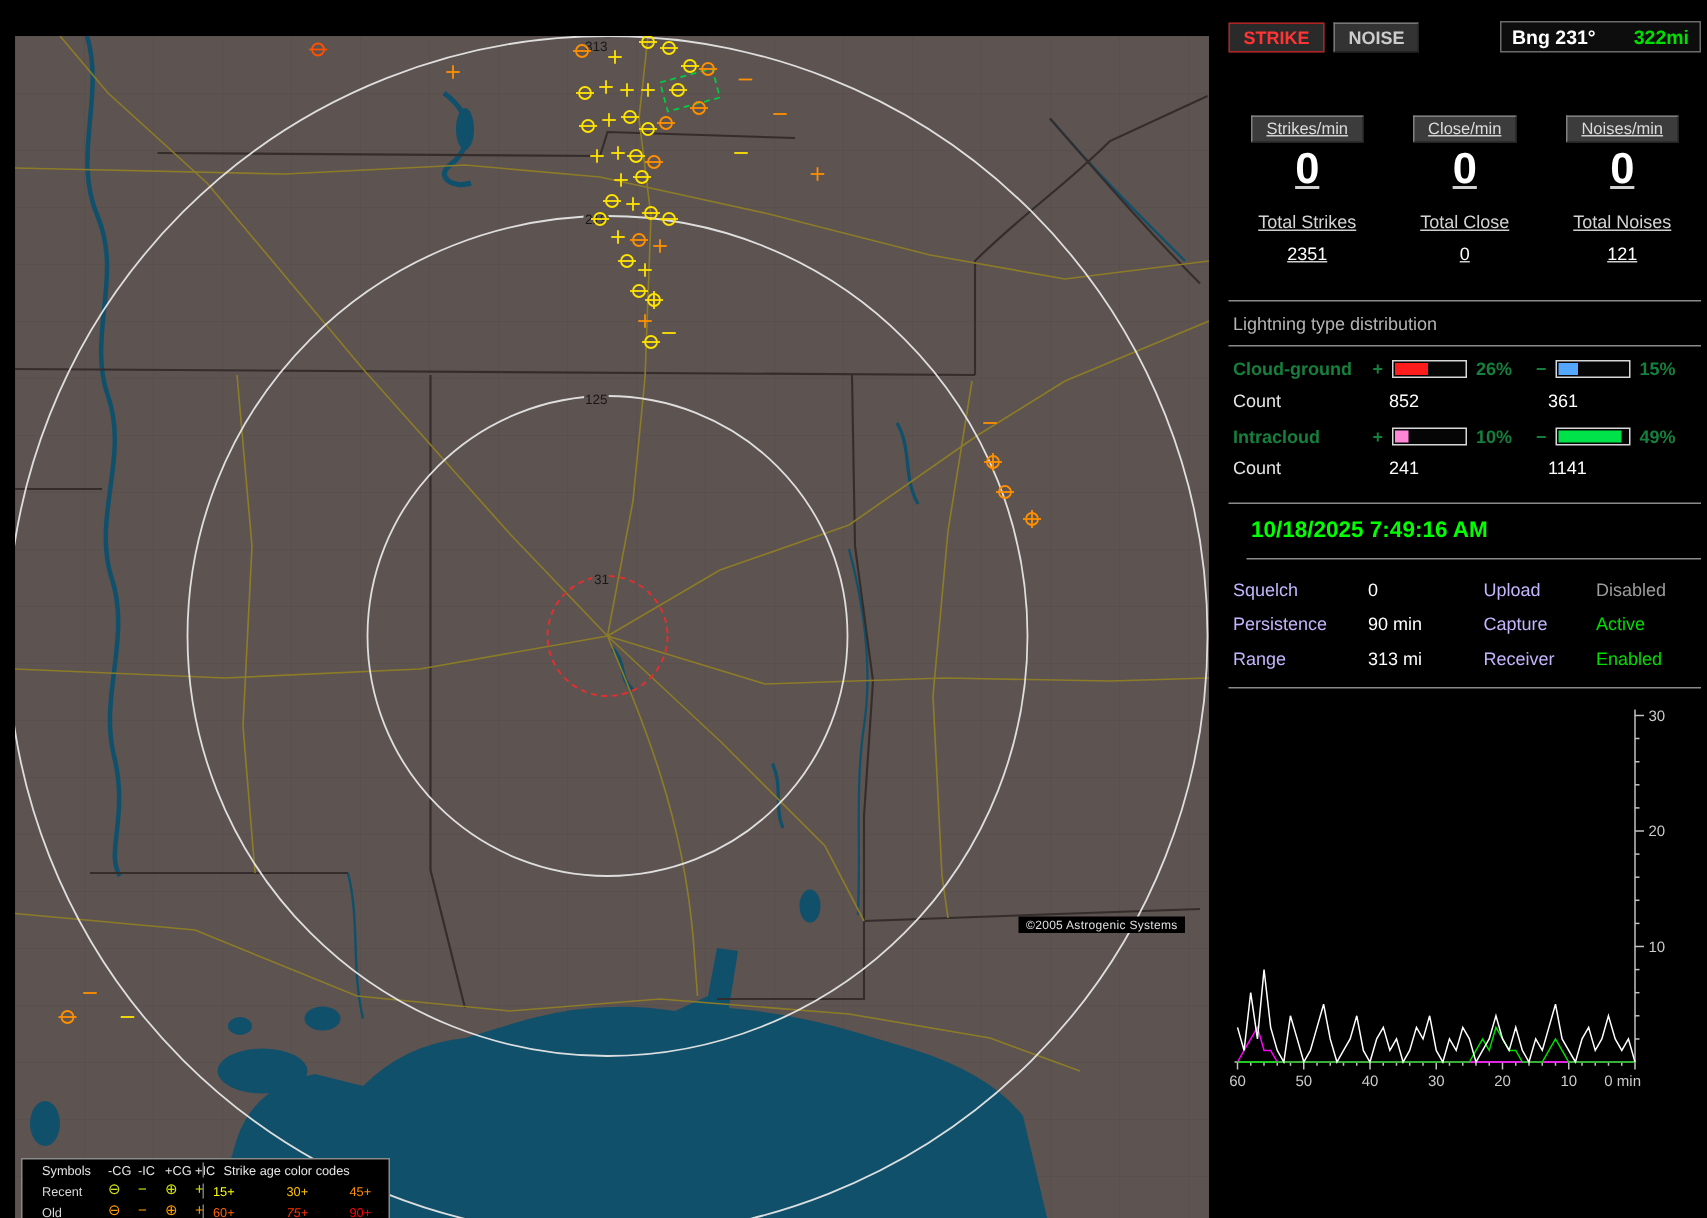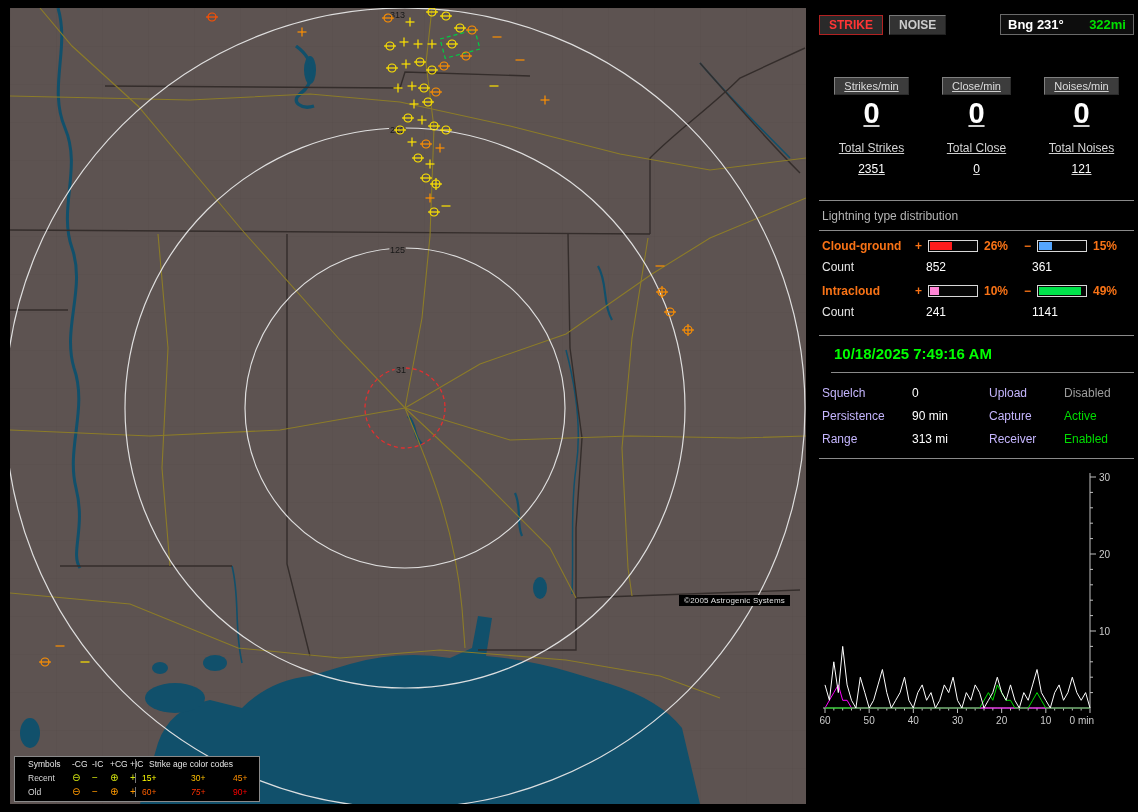--- a/index.html
+++ b/index.html
@@ -1,19 +1,19 @@
 <!DOCTYPE html>
 <html><head>
 <meta charset="utf-8">
 <style>
   html,body{margin:0;padding:0;background:#000;}
   body{width:1138px;height:812px;position:relative;overflow:hidden;
        font-family:"Liberation Sans","DejaVu Sans",sans-serif;}
   
-  .map{position:absolute;left:10px;top:8px;width:796px;height:600px;background:#5d5351;}
+  .map{position:absolute;left:10px;top:24px;width:796px;height:600px;background:#5d5351;}
   .map svg{position:absolute;left:0;top:0;}
   .copyright{position:absolute;right:16px;bottom:2px;background:#000;color:#e0e0e0;
              font-size:8px;padding:1px 5px;letter-spacing:.2px;}
   
   .legend{position:absolute;left:4px;top:748px;width:246px;height:46px;background:#000;
           border:1px solid #8a8a8a;box-sizing:border-box;font-size:8.5px;color:#d8d8d8;}
   .lg-grid{display:grid;grid-template-columns:44px 20px 18px 20px 18px 42px 42px 40px;
            grid-auto-rows:14px;align-items:center;}
   .lg-grid > div{padding-left:13px;white-space:nowrap;}
   .lg-head{color:#e6e6e6;}
@@ -35,21 +35,21 @@
   .bearing .bng{color:#ffffff;} .bearing .dist{color:#00e000;}
   .counters{display:flex;margin-top:42px;text-decoration:underline;}
   .counter{flex:1;display:flex;flex-direction:column;align-items:center;}
   .counter .label-btn{background:#3c3c3c;color:#dcdcdc;font-size:11px;padding:2px 9px;
                       border:1px outset #808080;cursor:pointer;}
   .counter .big{font-size:29px;font-weight:bold;color:#fff;line-height:1.05;margin-top:3px;}
   .counter .total-label{font-size:12px;color:#d4d4d4;margin-top:13px;}
   .counter .total-value{font-size:12px;color:#ffffff;margin-top:7px;}
   .sep-1{margin-top:24px;}
   .dist-title{color:#b4b4b4;font-size:12px;padding:8px 3px 7px;border-bottom:1px solid #8a8a8a;}
-  .dist-row{display:flex;align-items:center;font-size:12px;font-weight:bold;color:#f97316;
+  .dist-row{display:flex;align-items:center;font-size:12px;font-weight:bold;color:#15803d;
             padding:8px 3px 0;}
   .dist-row .dlabel{width:90px;}
   .sign{width:13px;text-align:center;}
   .bar{width:48px;height:10px;border:1px solid #d8d8d8;background:#050505;margin:0 3px;position:relative;}
   .bar .fill{position:absolute;left:1px;top:1px;bottom:1px;}
   .pct{width:37px;padding-left:3px;}
   .count-row{display:flex;font-size:12px;color:#fff;padding:7px 3px 2px;}
   .count-row .dlabel{width:104px;color:#e6e6e6;font-weight:normal;}
   .count-row .v1{width:106px;}
   .sep-2{margin-top:14px;}

